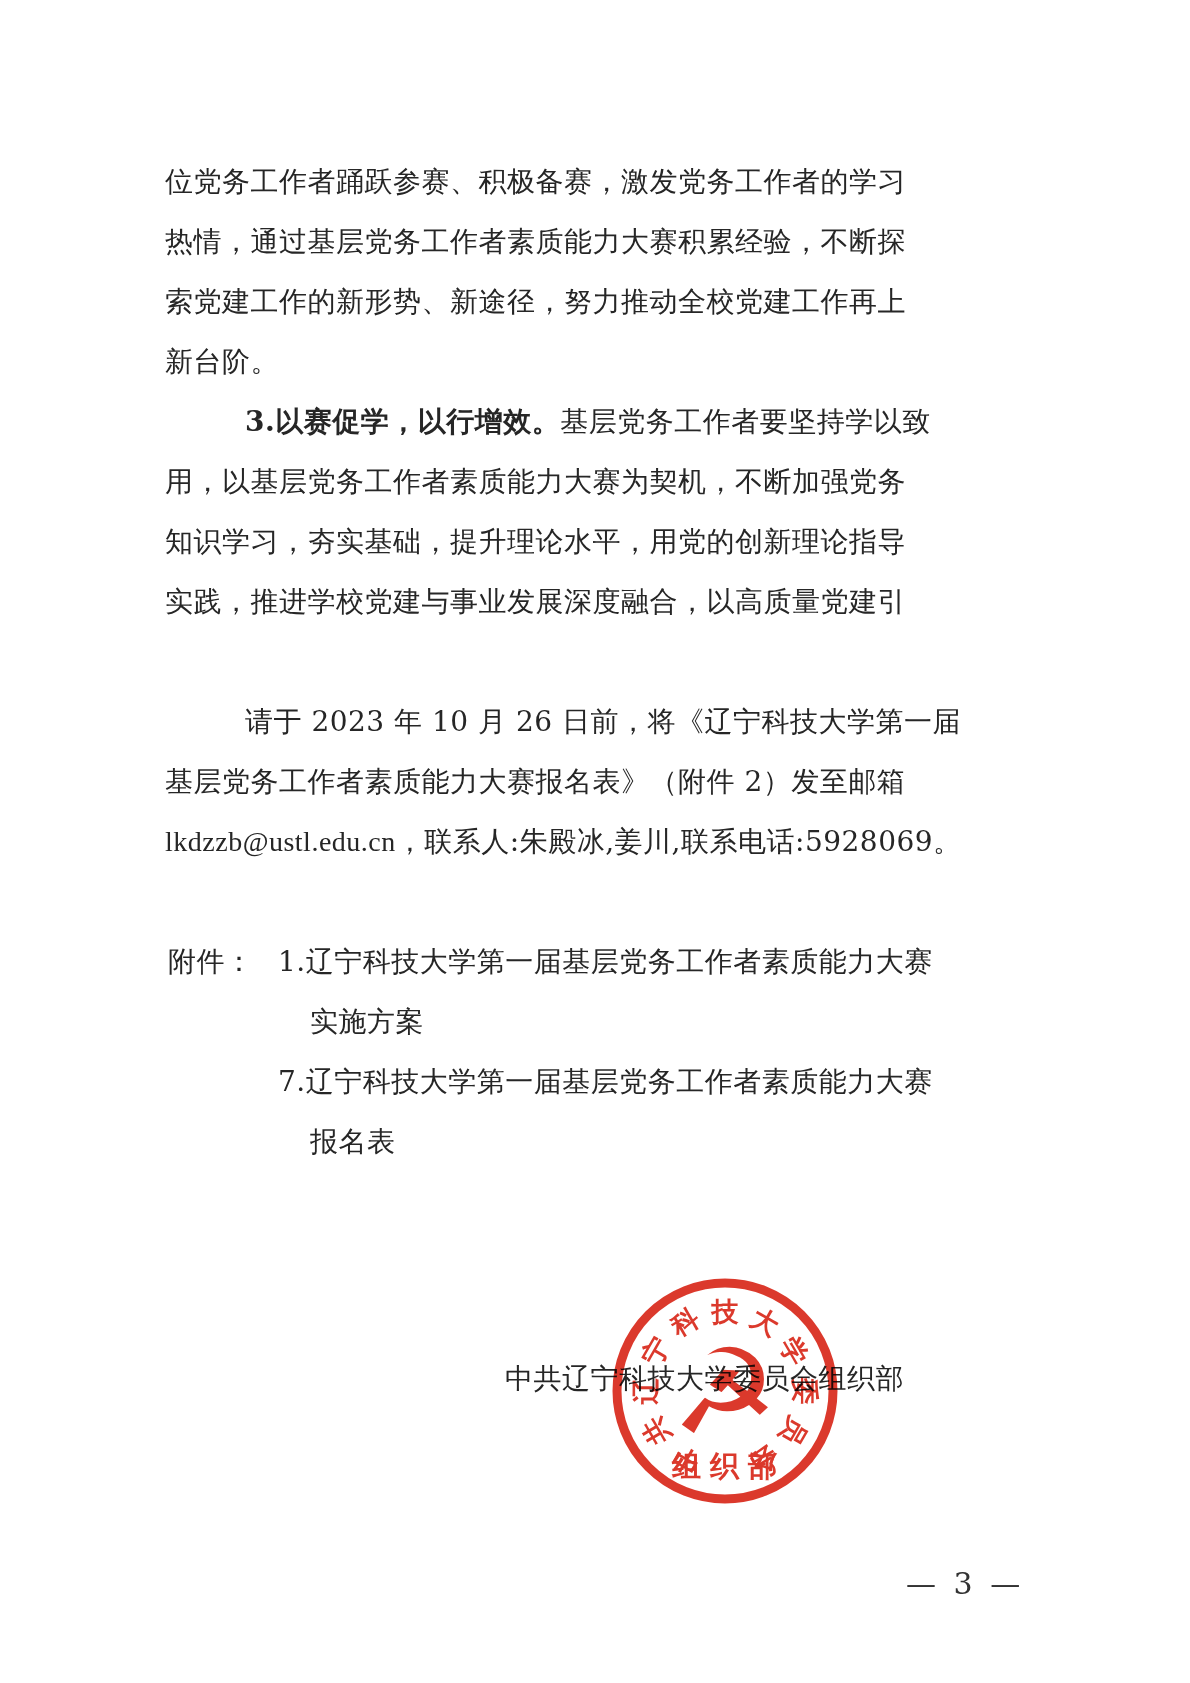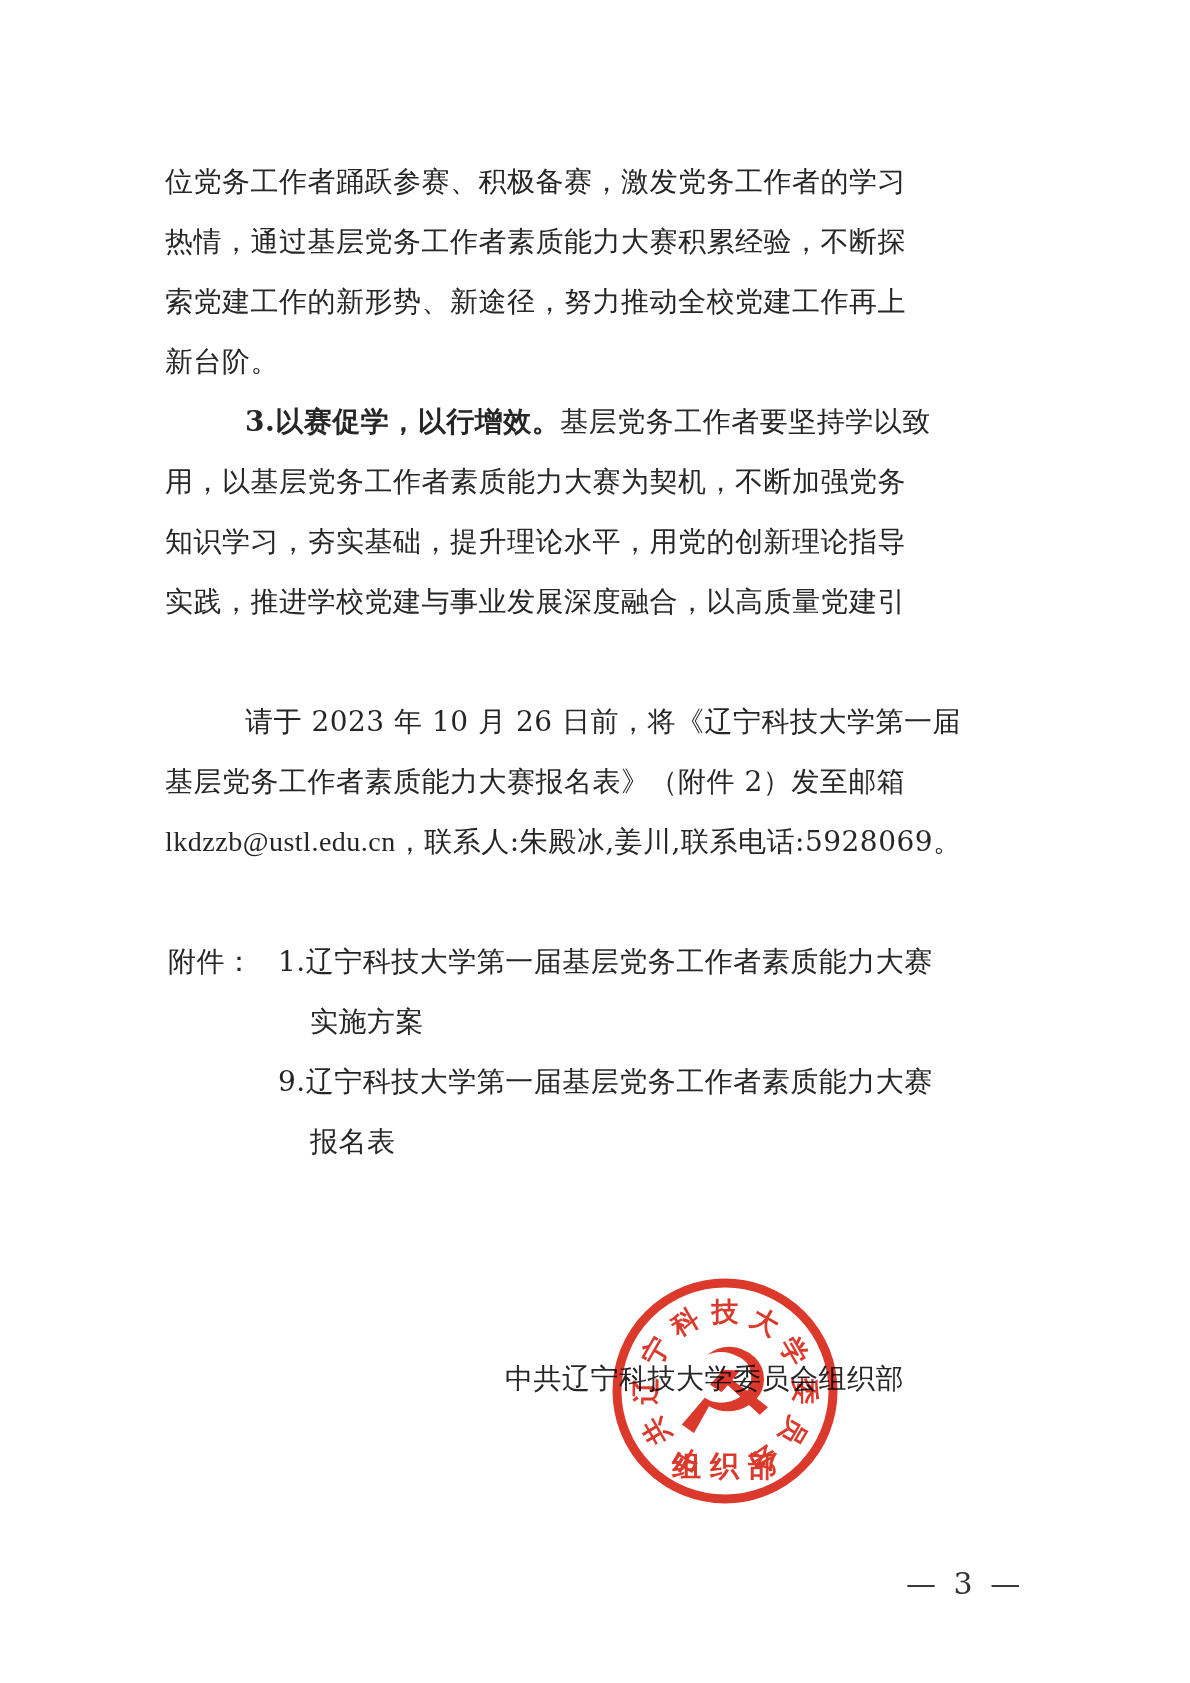--- a/index.html
+++ b/index.html
@@ -74,21 +74,21 @@
   <div class="line" style="left:245px;top:702px;">请于 2023 年 10 月 26 日前，将《辽宁科技大学第一届</div>
   <div class="line" style="left:165px;top:762px;">基层党务工作者素质能力大赛报名表》（附件 2）发至邮箱</div>
 
   <div class="line" style="left:165px;top:822px;">
     <span class="email-seg">lkdzzb@ustl.edu.cn</span><span>，联系人:朱殿冰,姜川,联系电话:5928069。</span>
   </div>
 
   <div class="line" style="left:168px;top:942px;">附件：</div>
   <div class="line" style="left:270px;top:942px;margin-left:8px;">1.辽宁科技大学第一届基层党务工作者素质能力大赛</div>
   <div class="line" style="left:310px;top:1002px;text-align:right;">实施方案</div>
-  <div class="line" style="left:278px;top:1062px;">9.辽宁科技大学第一届基层党务工作者素质能力大赛</div>
+  <div class="line" style="left:278px;top:1062px;">7.辽宁科技大学第一届基层党务工作者素质能力大赛</div>
   <div class="line" style="left:310px;top:1122px;">报名表</div>
 
   <div class="line" style="left:505px;top:1359px;">中共辽宁科技大学委员会组织部</div>
 
   <div class="stamp">
     <svg viewBox="0 0 240 240">
       <circle class="ring" cx="120" cy="120" r="108" stroke-width="9"></circle>
       <g id="arc-text">
           <text transform="translate(80,189.2820323027551) rotate(-150)" text-anchor="middle" dominant-baseline="central" class="arc-char">中</text>
           <text transform="translate(50.7179676972449,160) rotate(-120)" text-anchor="middle" dominant-baseline="central" class="arc-char">共</text>

